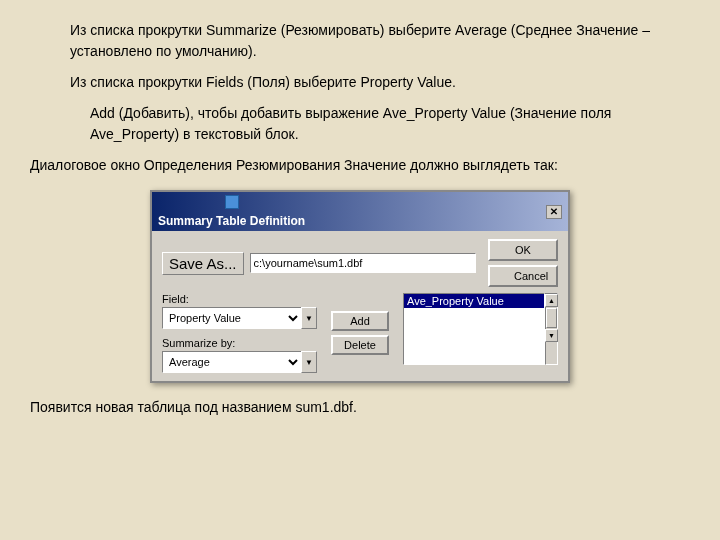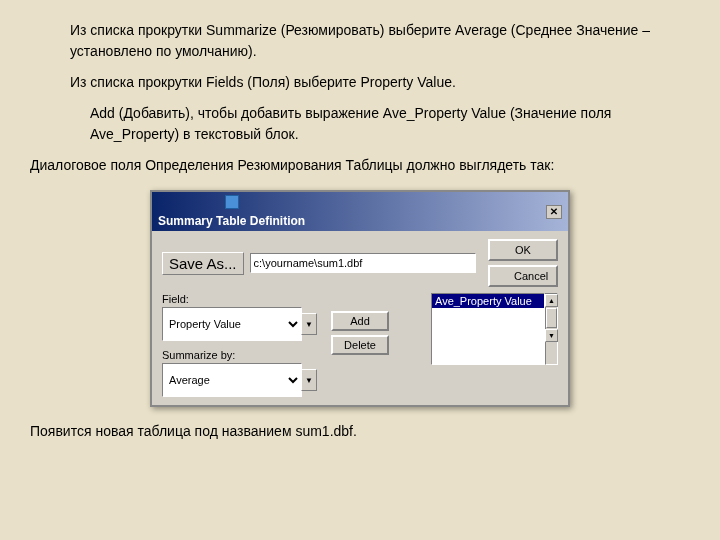--- a/index.html
+++ b/index.html
@@ -152,21 +152,21 @@
 
     .select-wrapper {
       position: relative;
       display: flex;
       align-items: center;
     }
 
     .select-wrapper select {
       flex: 1;
       font-size: 11px;
-      height: 34px;
+      height: 22px;
       border: 1px solid;
       border-color: #808080 #ffffff #ffffff #808080;
       background: white;
       padding: 1px 2px;
     }
 
     .select-arrow {
       width: 16px;
       height: 22px;
       background: #d4d0c8;
@@ -214,21 +214,20 @@
 
     .dialog-list-item {
       background: #000080;
       color: white;
       padding: 1px 3px;
       font-size: 11px;
     }
 
     .list-with-scroll {
       display: flex;
-      margin-left: 28px;
     }
 
     .scrollbar-track {
       width: 13px;
       background: #d4d0c8;
       border: 1px solid;
       border-color: #808080 #ffffff #ffffff #808080;
       display: flex;
       flex-direction: column;
       align-items: center;
@@ -267,21 +266,21 @@
 
   <div class="paragraph indented">
     <span>Из списка прокрутки Fields (Поля) выберите Property Value.</span>
   </div>
 
   <div class="paragraph double-indented">
     <span>Add (Добавить), чтобы добавить выражение Ave_Property Value (Значение поля Ave_Property) в текстовый блок.</span>
   </div>
 
   <div class="paragraph">
-    <span>Диалоговое поля Определения Резюмирования Таблицы должно выглядеть так:</span>
+    <span>Диалоговое окно Определения Резюмирования Значение должно выглядеть так:</span>
   </div>
 
   <div class="dialog-wrapper">
     <div class="dialog">
 
       <div class="dialog-titlebar">
         <div class="dialog-titlebar-left">
           <span class="dialog-icon"></span>
           <span>Summary Table Definition</span>
         </div>

